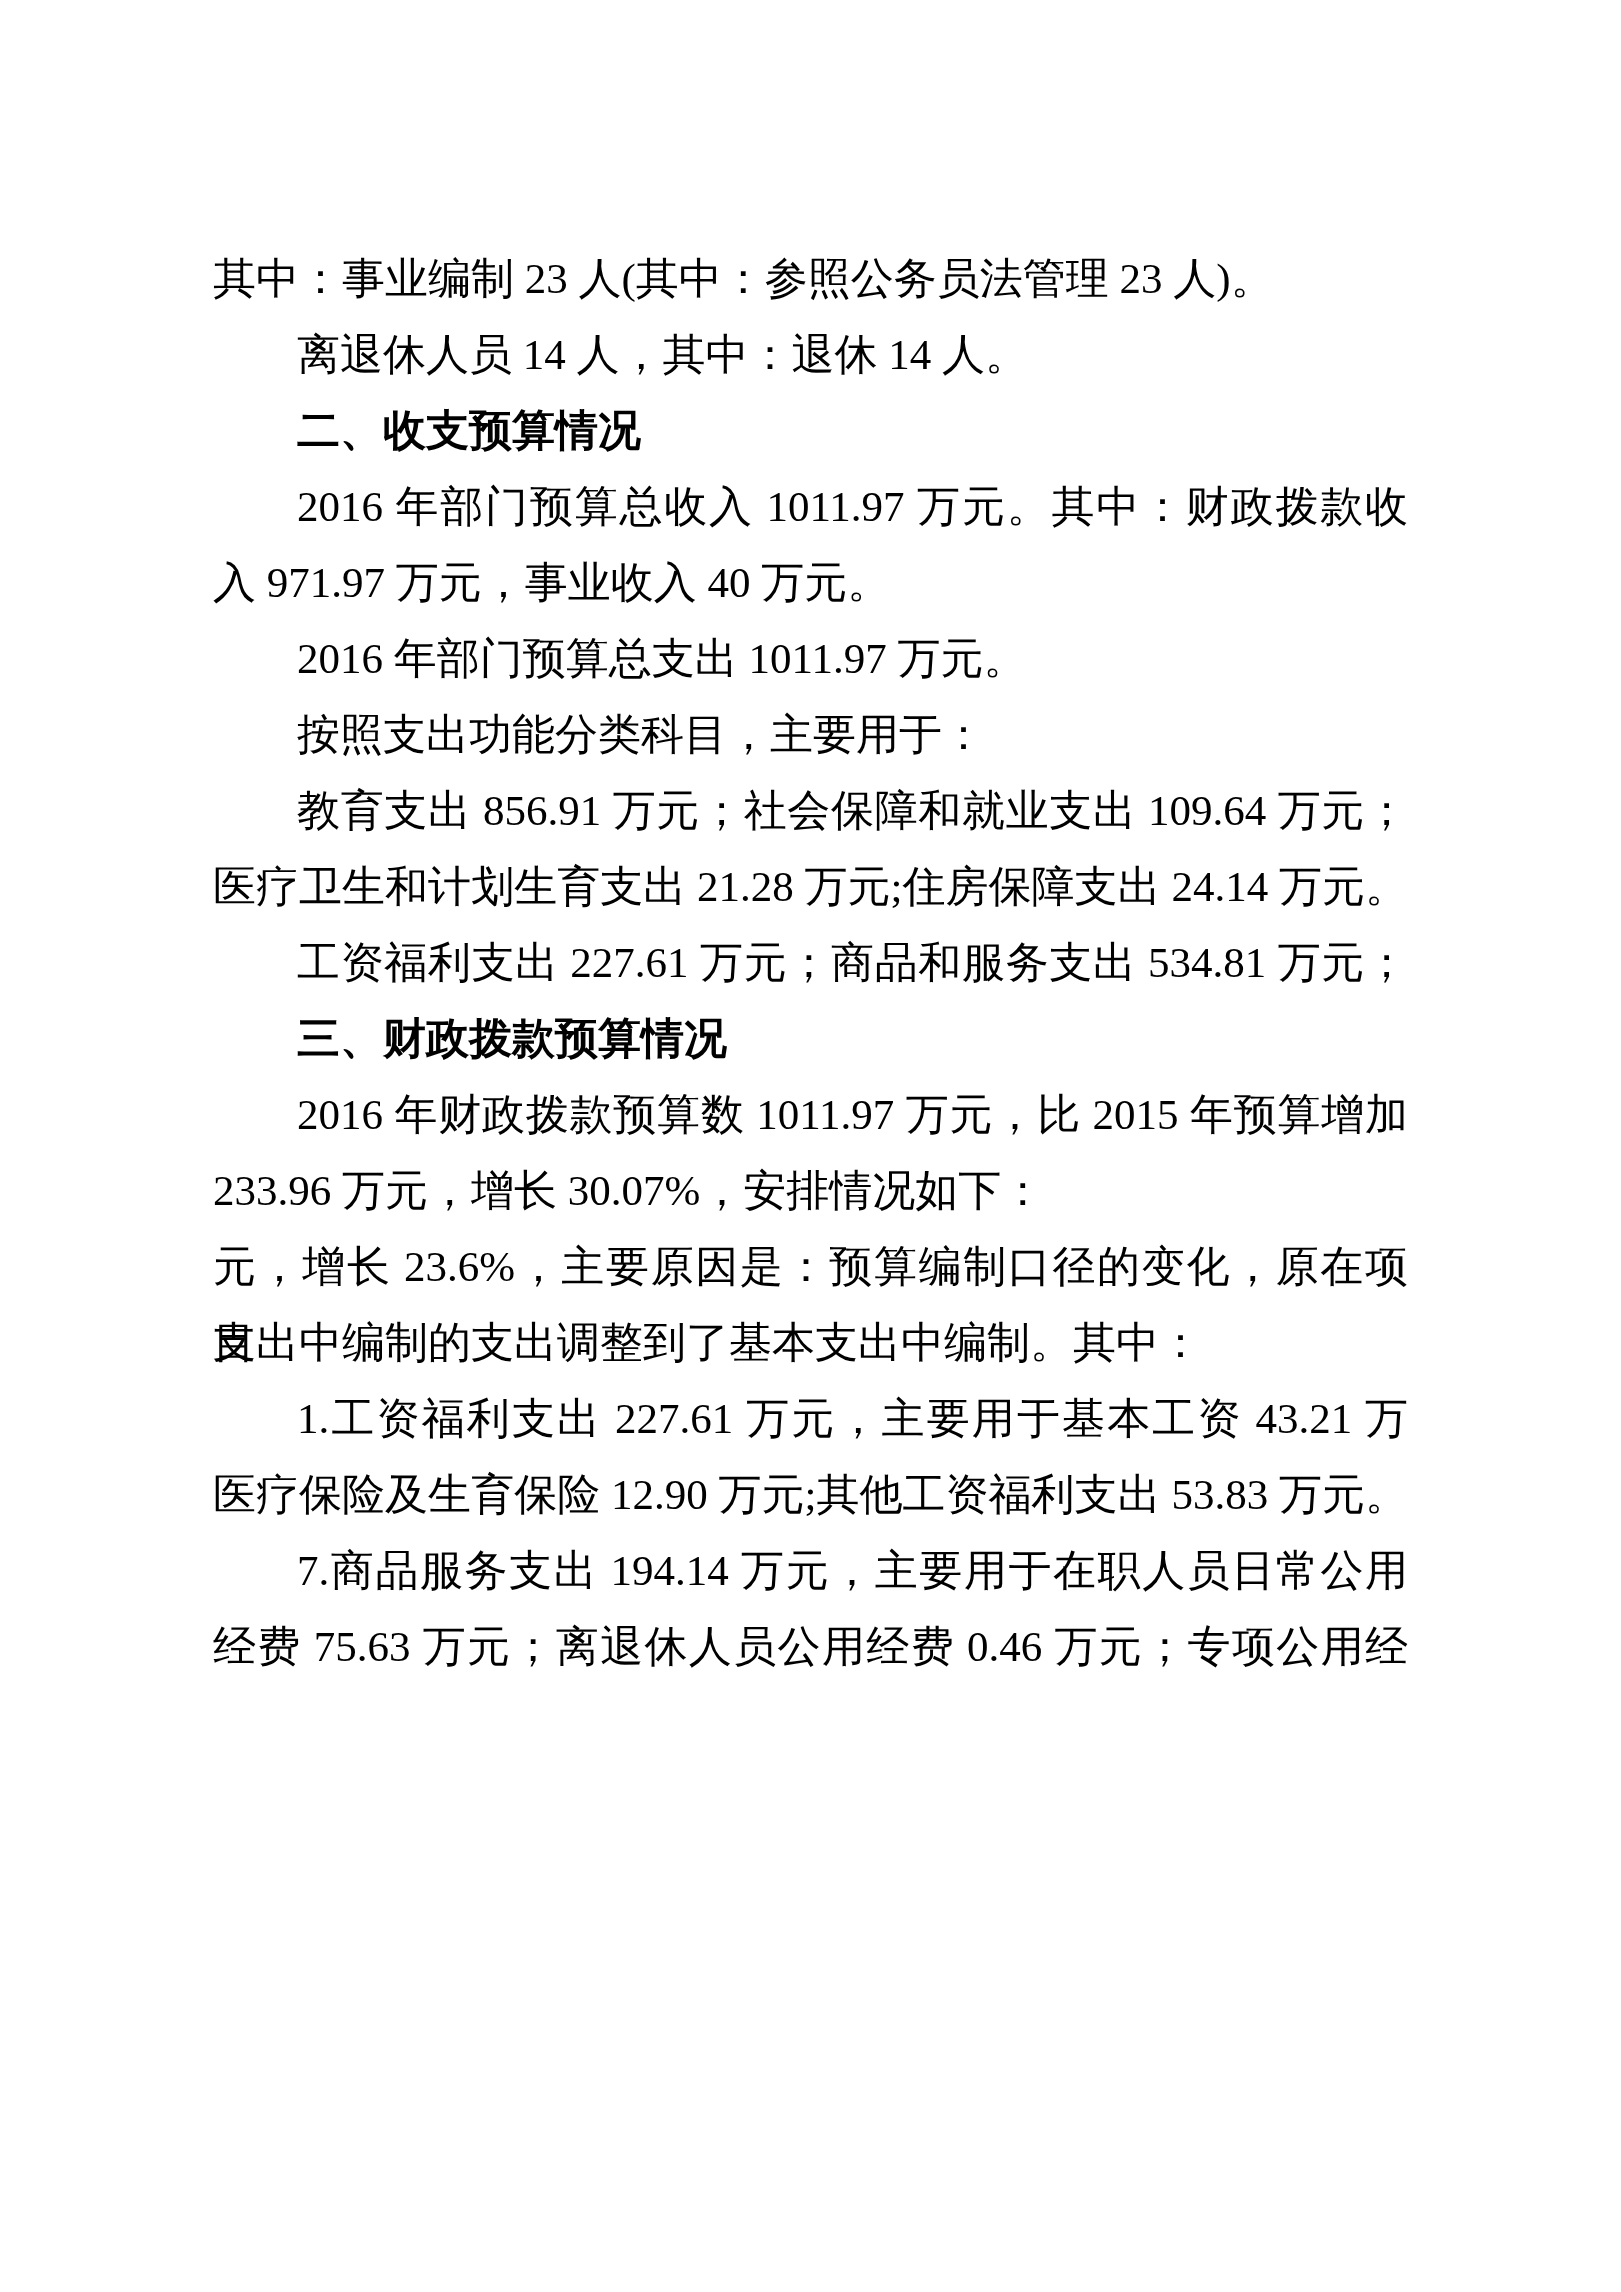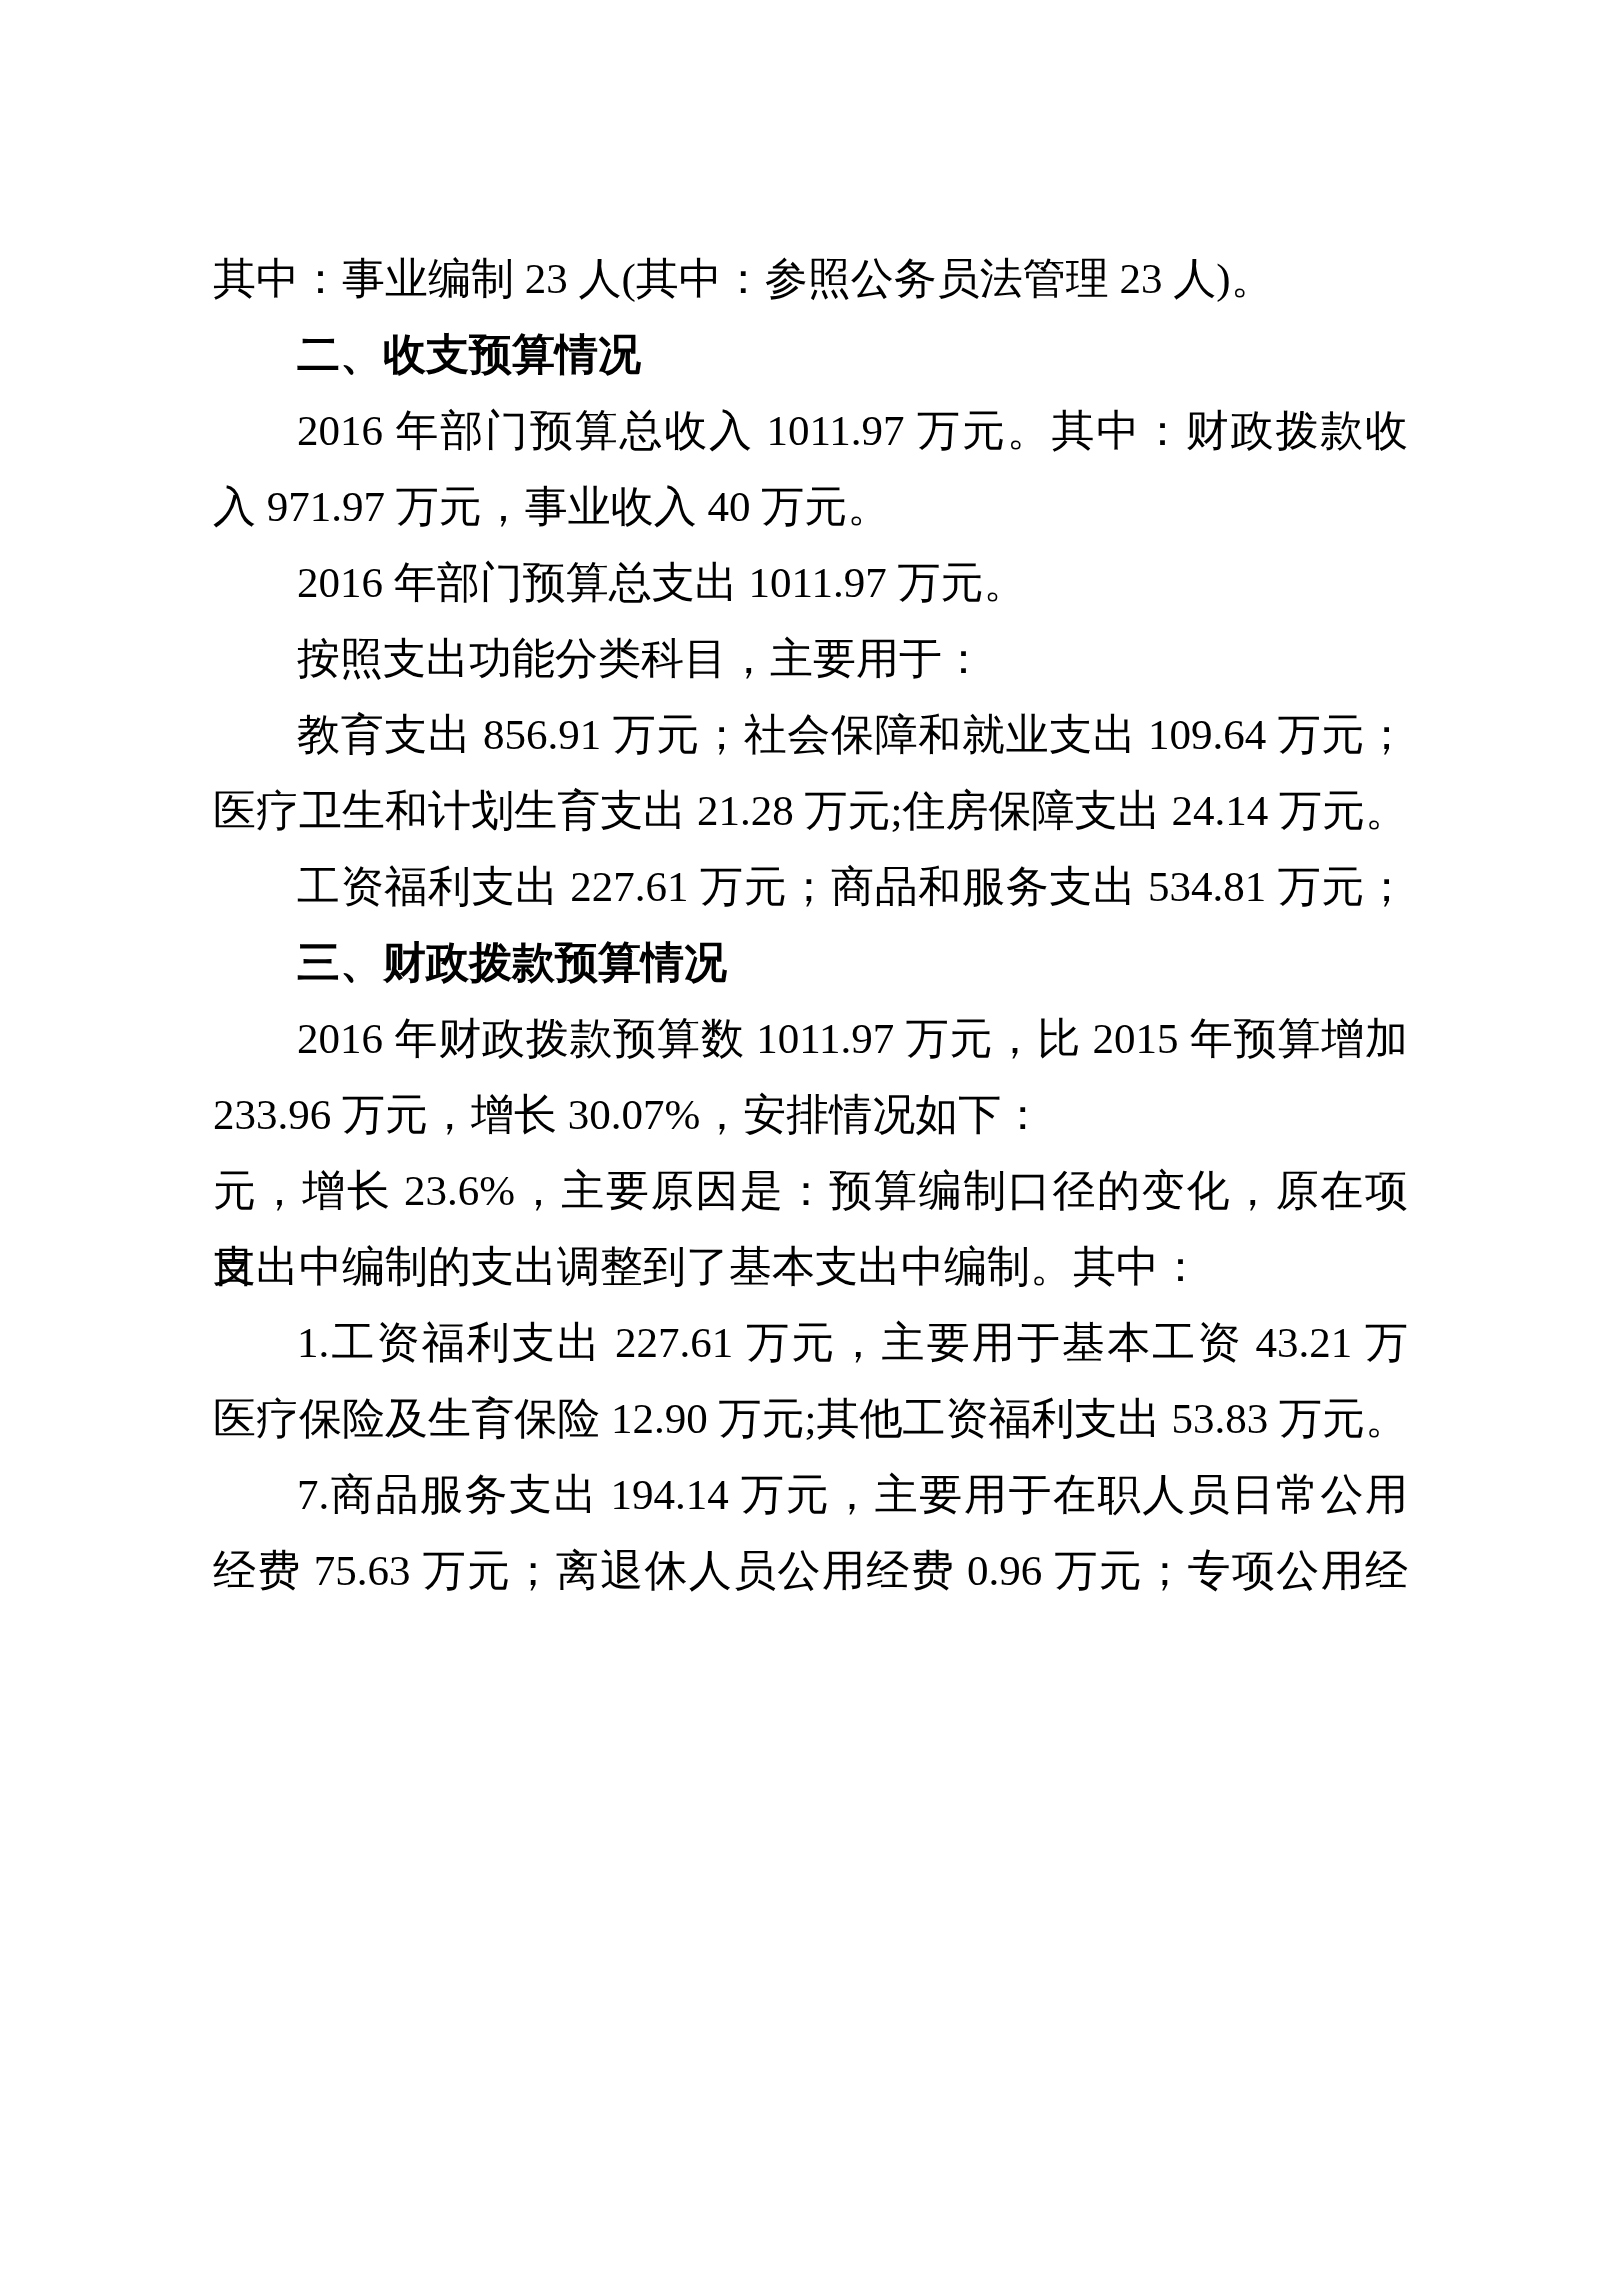--- a/index.html
+++ b/index.html
@@ -38,31 +38,32 @@
   .heading {
     font-family: Liberation Serif, serif;
     font-weight: bold;
   }
 </style>
 </head>
 <body>
 
 <main class="page">
   <div class="line">其中：事业编制 23 人(其中：参照公务员法管理 23 人)。</div>
+  <div class="line indent">离退休人员 14 人，其中：退休 14 人。</div>
   <h2 class="line indent heading">二、收支预算情况</h2>
   <div class="line indent full">2016 年部门预算总收入 1011.97 万元。其中：财政拨款收</div>
   <div class="line">入 971.97 万元，事业收入 40 万元。</div>
   <div class="line indent">2016 年部门预算总支出 1011.97 万元。</div>
   <div class="line indent">按照支出功能分类科目，主要用于：</div>
   <div class="line indent full">教育支出 856.91 万元；社会保障和就业支出 109.64 万元；</div>
   <div class="line full">医疗卫生和计划生育支出 21.28 万元;住房保障支出 24.14 万元。</div>
   <div class="line indent full">工资福利支出 227.61 万元；商品和服务支出 534.81 万元；</div>
   <h2 class="line indent heading">三、财政拨款预算情况</h2>
   <div class="line indent full">2016 年财政拨款预算数 1011.97 万元，比 2015 年预算增加</div>
   <div class="line">233.96 万元，增长 30.07%，安排情况如下：</div>
   <div class="line full">元，增长 23.6%，主要原因是：预算编制口径的变化，原在项目</div>
   <div class="line">支出中编制的支出调整到了基本支出中编制。其中：</div>
   <div class="line indent full">1.工资福利支出 227.61 万元，主要用于基本工资 43.21 万</div>
   <div class="line full">医疗保险及生育保险 12.90 万元;其他工资福利支出 53.83 万元。</div>
   <div class="line indent full">7.商品服务支出 194.14 万元，主要用于在职人员日常公用</div>
-  <div class="line full">经费 75.63 万元；离退休人员公用经费 0.96 万元；专项公用经</div>
+  <div class="line full">经费 75.63 万元；离退休人员公用经费 0.46 万元；专项公用经</div>
 </main>
 
 
 </body></html>

